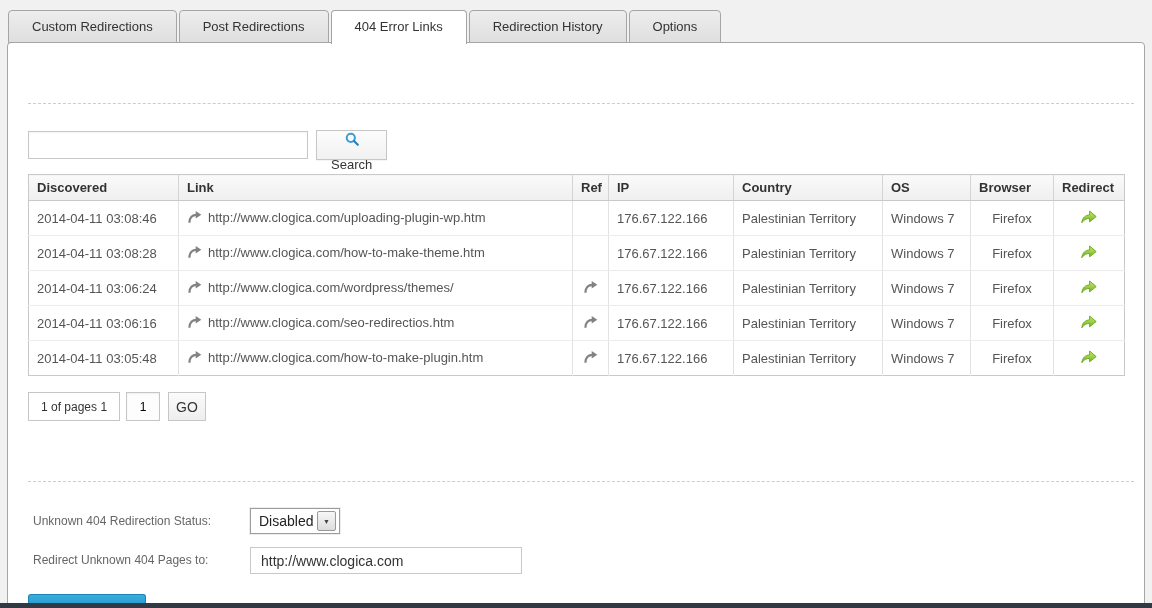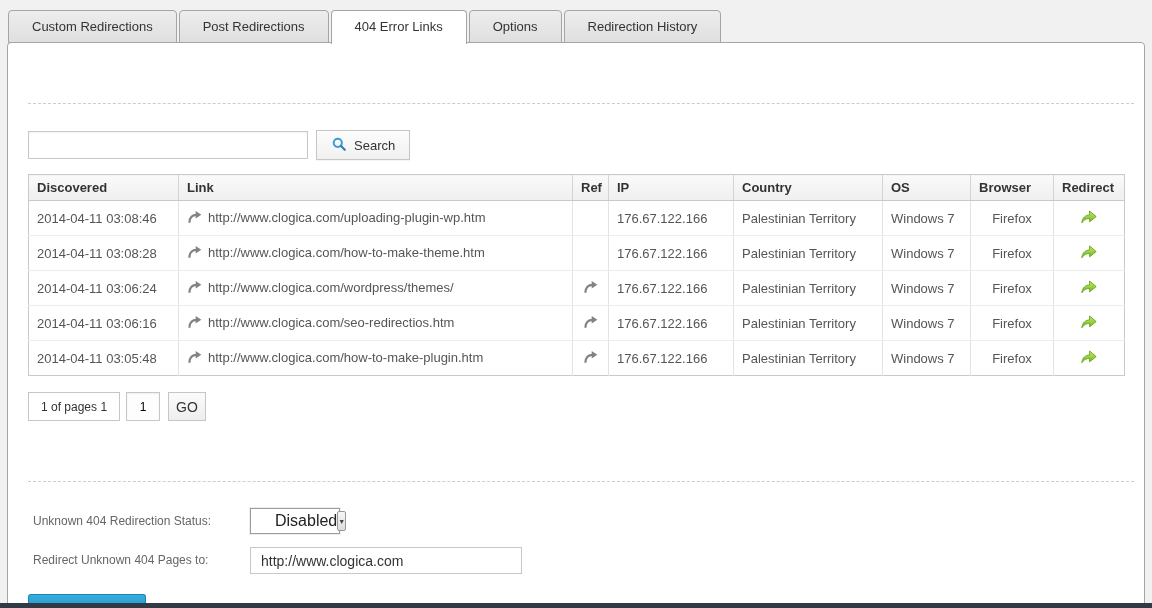--- a/index.html
+++ b/index.html
@@ -20,21 +20,21 @@
   .section-heading{position:absolute;left:20px;font-size:16px;font-weight:bold;color:#3a3a3a;}
   .dashed-rule{position:absolute;left:20px;right:10px;border-top:1px dashed #ccc;height:0;}
 
   
   .search-input{position:absolute;left:20px;top:88px;width:280px;height:28px;border:1px solid #c8c8c8;
     box-shadow:inset 0 1px 2px rgba(0,0,0,.05);font-size:13px;padding:0 8px;box-sizing:border-box;
     font-family:"Liberation Sans",sans-serif;}
   .btn{position:absolute;top:87px;height:30px;display:inline-flex;align-items:center;gap:7px;
     padding:0 14px;background:linear-gradient(#fcfcfc,#f1f1f1);border:1px solid #c6c6c6;
     font-size:13px;color:#333;cursor:pointer;box-sizing:border-box;box-shadow:0 1px 1px rgba(0,0,0,.04);}
-  .btn-search{left:308px;}
+  .btn-search{left:308px;flex-direction:column;}
   .btn-showall{left:405px;}
 
   
   .links-table{position:absolute;left:20px;top:131px;width:1096px;border-collapse:collapse;
     table-layout:fixed;font-size:13px;border:1px solid #c9c9c9;}
   .links-table th{height:25px;padding:0 8px;text-align:left;font-weight:bold;color:#333;
     background:linear-gradient(#fafafa,#efefef);border-right:1px solid #d4d4d4;border-bottom:1px solid #c9c9c9;
     overflow:hidden;white-space:nowrap;}
   .links-table td{height:34px;padding:0 8px;color:#555;border-right:1px solid #e3e3e3;
     border-bottom:1px solid #ececec;overflow:hidden;white-space:nowrap;}
@@ -57,21 +57,21 @@
     box-shadow:inset 0 1px 2px rgba(0,0,0,.06);font-family:"Liberation Sans",sans-serif;}
   .pg-go{position:absolute;left:160px;top:349px;width:38px;height:29px;display:flex;align-items:center;
     justify-content:center;background:linear-gradient(#fbfbfb,#eee);border:1px solid #c6c6c6;
     font-size:14px;color:#333;cursor:pointer;box-sizing:border-box;}
 
   
   .form-label{position:absolute;left:25px;font-size:12px;color:#666;}
   .status-select{position:absolute;left:242px;top:465px;width:90px;height:26px;border:1px solid #9c9c9c;
     background:#fff;display:flex;align-items:center;justify-content:space-between;cursor:pointer;
     box-sizing:border-box;box-shadow:0 0 0 1px #eee;}
-  .sel-text{padding-left:24px;font-size:16px;color:#222;}
+  .sel-text{padding-left:8px;font-size:14px;color:#222;}
   .sel-btn{width:17px;height:18px;margin-right:3px;border:1px solid #999;border-radius:2px;
     background:linear-gradient(#f7f7f7,#dcdcdc);display:flex;align-items:center;justify-content:center;
     font-size:7px;color:#444;}
   .target-input{position:absolute;left:242px;top:504px;width:272px;height:27px;border:1px solid #c8c8c8;
     font-size:14px;color:#333;padding:0 10px;box-sizing:border-box;font-family:"Liberation Sans",sans-serif;}
 
   
   .primary-btn-partial{position:absolute;left:20px;top:551px;width:118px;height:16px;
     background:linear-gradient(#36aede,#2694c6);border:1px solid #1d82b5;border-bottom:none;
     border-radius:3px 3px 0 0;cursor:pointer;box-sizing:border-box;}
@@ -100,25 +100,25 @@
 
   <div class="tab">
     <span class="tab-label">Post Redirections</span>
   </div>
 
   <div class="tab active">
     <span class="tab-label">404 Error Links</span>
   </div>
 
   <div class="tab">
+    <span class="tab-label">Redirection History</span>
+  </div>
+
+  <div class="tab">
     <span class="tab-label">Options</span>
-  </div>
-
-  <div class="tab">
-    <span class="tab-label">Redirection History</span>
   </div>
 </div>
 
   <div class="panel">
 
     <div class="dashed-rule" style="top:60px;"></div>
 
     <input class="search-input" type="text" value="" style="">
     <div class="btn btn-search">
       <span class="ic">

